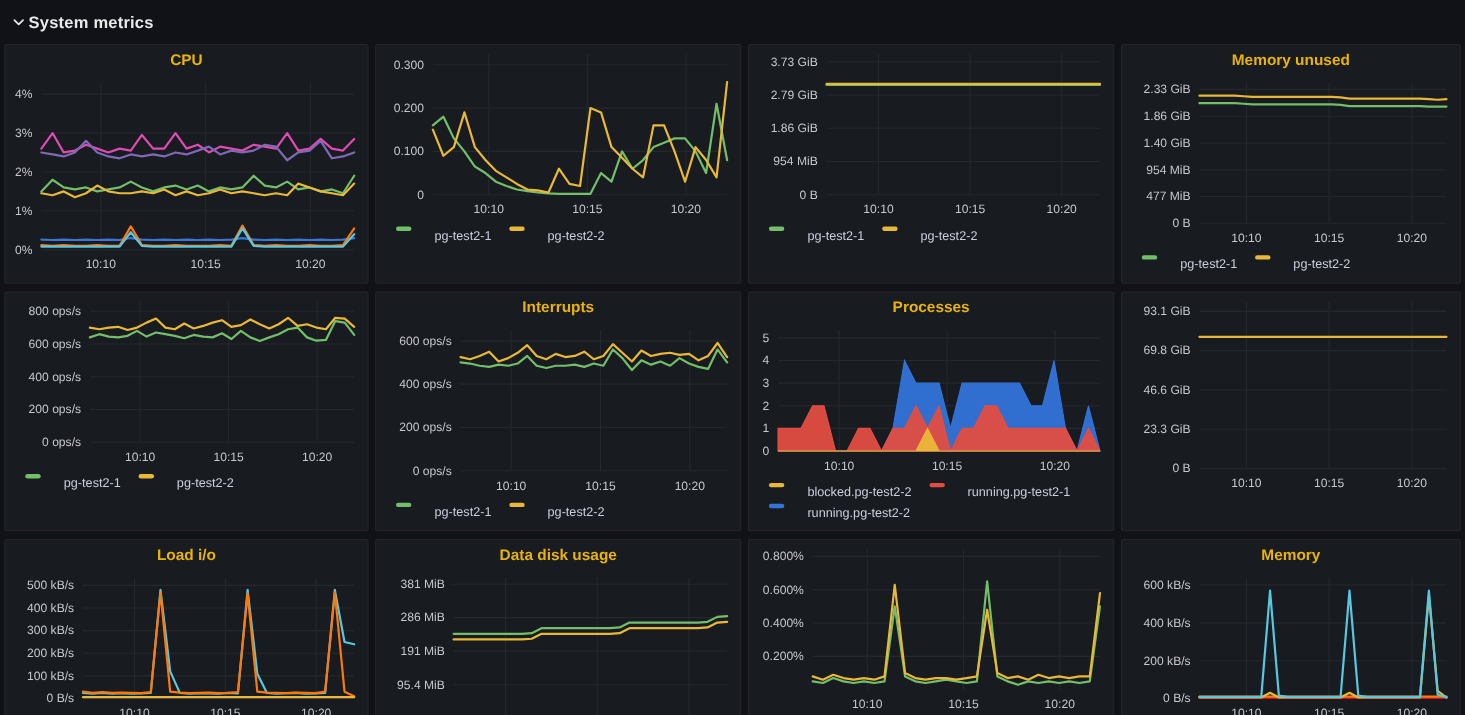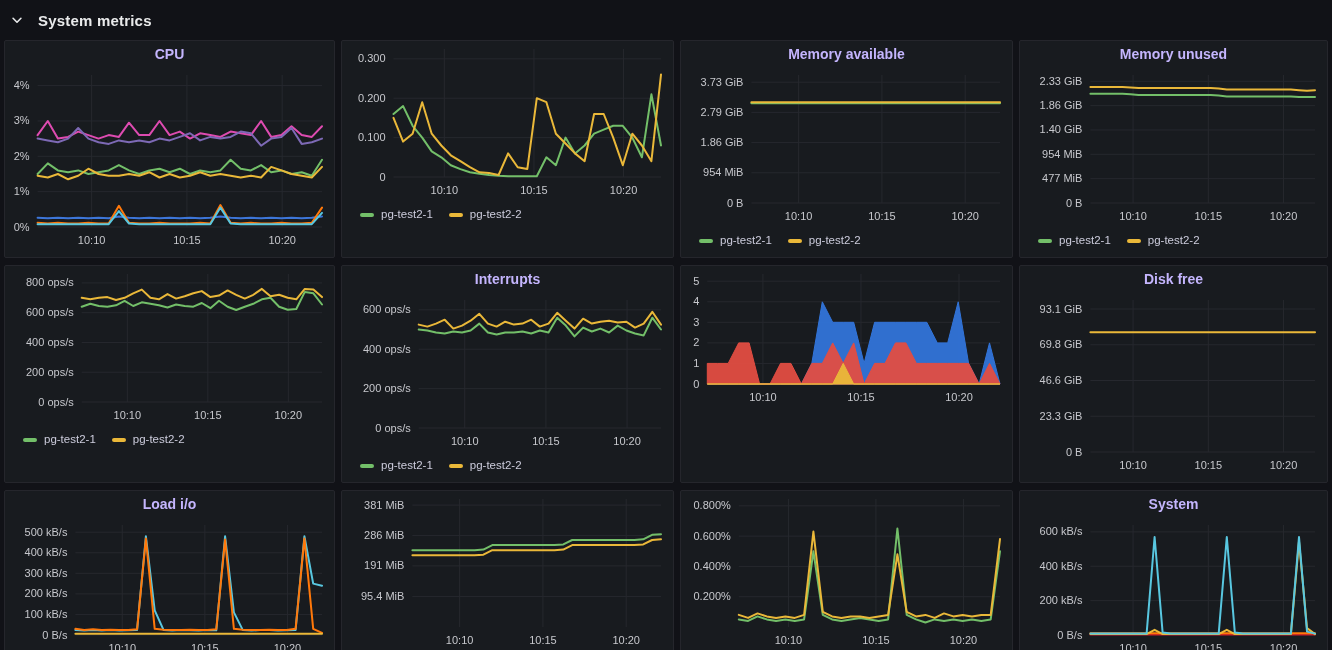--- a/index.html
+++ b/index.html
@@ -1,31 +1,31 @@
 <!DOCTYPE html>
 <html><head>
 <meta charset="utf-8">
 <style>
   html,body{margin:0;padding:0;background:#111217;}
   body{width:1332px;height:650px;overflow:hidden;font-family:"Liberation Sans",sans-serif;
        -webkit-font-smoothing:antialiased;}
   .page{width:1332px;height:650px;position:relative;}
-  .section-header{height:40px;display:flex;align-items:center;padding-left:10px;gap:14px;cursor:pointer;}
+  .section-header{height:40px;display:flex;align-items:center;padding-left:10px;gap:2px;cursor:pointer;}
   .section-header .chev{width:14px;height:14px;flex:0 0 auto;}
   .section-title{color:#e9eaeb;font-size:15px;font-weight:bold;letter-spacing:.2px;}
   .grid{display:grid;grid-template-columns:331px 333px 333px 309px;grid-auto-rows:218px;
         gap:7px 6px;padding:0 4px;}
   .panel{background:#181b1f;border:1px solid #25262c;border-radius:2px;box-sizing:border-box;
          overflow:hidden;display:flex;flex-direction:column;}
-  .panel-title{height:26px;line-height:26px;text-align:center;color:#c4b5fd;font-size:14px;
+  .panel-title{height:26px;line-height:26px;text-align:center;color:#eab308;font-size:14px;
                font-weight:bold;cursor:pointer;flex:0 0 auto;}
   .chart{flex:0 0 auto;}
   .legend{flex:0 0 auto;display:flex;flex-wrap:wrap;align-items:center;
           padding:2px 8px 0 18px;column-gap:16px;row-gap:0;line-height:19px;}
-  .legend-item{display:inline-flex;align-items:center;gap:7px;cursor:pointer;}
+  .legend-item{display:inline-flex;gap:21px;cursor:pointer;}
   .legend-swatch{display:inline-block;width:14px;height:4px;border-radius:2px;}
   .legend-label{color:#ccccdc;font-size:11.5px;}
   svg text{font-family:"Liberation Sans",sans-serif;font-size:11px;fill:#c7c8cd;}
 </style>
 </head>
 <body>
 
 <div class="page">
   <div class="section-header">
     <svg class="chev" viewBox="0 0 16 16">
@@ -89,21 +89,20 @@
             <span class="legend-label">pg-test2-1</span>
           </span>
           <span class="legend-item">
             <span class="legend-swatch" style="background: rgb(234, 184, 57);"></span>
             <span class="legend-label">pg-test2-2</span>
           </span>
         </div>
   </div>
 
   <div class="panel">
-    <div class="panel-title">Memory available</div>
     <div class="chart"><svg width="331" height="158">
             <line x1="70.4" y1="136" x2="319" y2="136" stroke="#26282e" stroke-width="1"></line>
             <text x="62.400000000000006" y="139.5" text-anchor="end">0 B</text>
             <line x1="70.4" y1="105.79848101265823" x2="319" y2="105.79848101265823" stroke="#26282e" stroke-width="1"></line>
             <text x="62.400000000000006" y="109.29848101265823" text-anchor="end">954 MiB</text>
             <line x1="70.4" y1="75.59696202531646" x2="319" y2="75.59696202531646" stroke="#26282e" stroke-width="1"></line>
             <text x="62.400000000000006" y="79.09696202531646" text-anchor="end">1.86 GiB</text>
             <line x1="70.4" y1="45.39544303797469" x2="319" y2="45.39544303797469" stroke="#26282e" stroke-width="1"></line>
             <text x="62.400000000000006" y="48.89544303797469" text-anchor="end">2.79 GiB</text>
             <line x1="70.4" y1="15.193924050632916" x2="319" y2="15.193924050632916" stroke="#26282e" stroke-width="1"></line>
@@ -224,20 +223,21 @@
             <span class="legend-label">pg-test2-1</span>
           </span>
           <span class="legend-item">
             <span class="legend-swatch" style="background: rgb(234, 184, 57);"></span>
             <span class="legend-label">pg-test2-2</span>
           </span>
         </div>
   </div>
 
   <div class="panel">
+    <div class="panel-title">Processes</div>
     <div class="chart"><svg width="331" height="140">
             <line x1="26.3" y1="118" x2="319" y2="118" stroke="#26282e" stroke-width="1"></line>
             <text x="18.3" y="121.5" text-anchor="end">0</text>
             <line x1="26.3" y1="97.43925233644859" x2="319" y2="97.43925233644859" stroke="#26282e" stroke-width="1"></line>
             <text x="18.3" y="100.93925233644859" text-anchor="end">1</text>
             <line x1="26.3" y1="76.8785046728972" x2="319" y2="76.8785046728972" stroke="#26282e" stroke-width="1"></line>
             <text x="18.3" y="80.3785046728972" text-anchor="end">2</text>
             <line x1="26.3" y1="56.31775700934579" x2="319" y2="56.31775700934579" stroke="#26282e" stroke-width="1"></line>
             <text x="18.3" y="59.81775700934579" text-anchor="end">3</text>
             <line x1="26.3" y1="35.75700934579439" x2="319" y2="35.75700934579439" stroke="#26282e" stroke-width="1"></line>
@@ -247,24 +247,37 @@
             <line x1="81.913" y1="8" x2="81.913" y2="118" stroke="#26282e" stroke-width="1"></line>
             <text x="81.913" y="135" text-anchor="middle">10:10</text>
             <line x1="179.9675" y1="8" x2="179.9675" y2="118" stroke="#26282e" stroke-width="1"></line>
             <text x="179.9675" y="135" text-anchor="middle">10:15</text>
             <line x1="278.022" y1="8" x2="278.022" y2="118" stroke="#26282e" stroke-width="1"></line>
             <text x="278.022" y="135" text-anchor="middle">10:20</text>
             <path d="M26.3,118.0 L26.3,118.0 L36.8,118.0 L47.2,118.0 L57.7,118.0 L68.1,118.0 L78.6,118.0 L89.0,118.0 L99.5,118.0 L109.9,118.0 L120.4,118.0 L130.8,97.4 L141.3,35.8 L151.7,56.3 L162.2,56.3 L172.7,56.3 L183.1,97.4 L193.6,56.3 L204.0,56.3 L214.5,56.3 L224.9,56.3 L235.4,56.3 L245.8,56.3 L256.3,76.9 L266.7,76.9 L277.2,35.8 L287.6,97.4 L298.1,118.0 L308.5,76.9 L319.0,118.0 L319.0,118.0 Z" fill="#3274D9" fill-opacity="0.95" stroke="#3274D9" stroke-width="1"></path>
             <path d="M26.3,118.0 L26.3,97.4 L36.8,97.4 L47.2,97.4 L57.7,76.9 L68.1,76.9 L78.6,118.0 L89.0,118.0 L99.5,97.4 L109.9,97.4 L120.4,118.0 L130.8,97.4 L141.3,97.4 L151.7,76.9 L162.2,97.4 L172.7,76.9 L183.1,118.0 L193.6,97.4 L204.0,97.4 L214.5,76.9 L224.9,76.9 L235.4,97.4 L245.8,97.4 L256.3,97.4 L266.7,97.4 L277.2,97.4 L287.6,97.4 L298.1,118.0 L308.5,97.4 L319.0,118.0 L319.0,118.0 Z" fill="#E24D42" fill-opacity="0.95" stroke="#E24D42" stroke-width="1"></path>
             <path d="M26.3,118.0 L26.3,118.0 L36.8,118.0 L47.2,118.0 L57.7,118.0 L68.1,118.0 L78.6,118.0 L89.0,118.0 L99.5,118.0 L109.9,118.0 L120.4,118.0 L130.8,118.0 L141.3,118.0 L151.7,118.0 L162.2,97.4 L172.7,118.0 L183.1,118.0 L193.6,118.0 L204.0,118.0 L214.5,118.0 L224.9,118.0 L235.4,118.0 L245.8,118.0 L256.3,118.0 L266.7,118.0 L277.2,118.0 L287.6,118.0 L298.1,118.0 L308.5,118.0 L319.0,118.0 L319.0,118.0 Z" fill="#EAB839" fill-opacity="0.95" stroke="#EAB839" stroke-width="1"></path>
           </svg></div>
-  </div>
-
-  <div class="panel">
-    <div class="panel-title">Disk free</div>
+    <div class="legend">
+          <span class="legend-item">
+            <span class="legend-swatch" style="background: rgb(234, 184, 57);"></span>
+            <span class="legend-label">blocked.pg-test2-2</span>
+          </span>
+          <span class="legend-item">
+            <span class="legend-swatch" style="background: rgb(226, 77, 66);"></span>
+            <span class="legend-label">running.pg-test2-1</span>
+          </span>
+          <span class="legend-item">
+            <span class="legend-swatch" style="background: rgb(50, 116, 217);"></span>
+            <span class="legend-label">running.pg-test2-2</span>
+          </span>
+        </div>
+  </div>
+
+  <div class="panel">
     <div class="chart"><svg width="307" height="182">
             <line x1="70.4" y1="160" x2="295" y2="160" stroke="#26282e" stroke-width="1"></line>
             <text x="62.400000000000006" y="163.5" text-anchor="end">0 B</text>
             <line x1="70.4" y1="124.25696969696969" x2="295" y2="124.25696969696969" stroke="#26282e" stroke-width="1"></line>
             <text x="62.400000000000006" y="127.75696969696969" text-anchor="end">23.3 GiB</text>
             <line x1="70.4" y1="88.5139393939394" x2="295" y2="88.5139393939394" stroke="#26282e" stroke-width="1"></line>
             <text x="62.400000000000006" y="92.0139393939394" text-anchor="end">46.6 GiB</text>
             <line x1="70.4" y1="52.770909090909086" x2="295" y2="52.770909090909086" stroke="#26282e" stroke-width="1"></line>
             <text x="62.400000000000006" y="56.270909090909086" text-anchor="end">69.8 GiB</text>
             <line x1="70.4" y1="17.02787878787879" x2="295" y2="17.02787878787879" stroke="#26282e" stroke-width="1"></line>
@@ -302,20 +315,21 @@
             <line x1="282.476" y1="8" x2="282.476" y2="118" stroke="#26282e" stroke-width="1"></line>
             <text x="282.476" y="135" text-anchor="middle">10:20</text>
             <path d="M70.4,112.9 L79.2,113.5 L88.0,112.9 L96.8,113.5 L105.6,113.1 L114.4,113.5 L123.2,113.3 L132.1,112.9 L140.9,19.3 L149.7,93.3 L158.5,112.9 L167.3,113.5 L176.1,113.1 L184.9,113.3 L193.7,113.5 L202.5,112.9 L211.3,113.3 L220.1,19.3 L228.9,95.4 L237.7,112.9 L246.5,113.5 L255.4,113.1 L264.2,112.9 L273.0,113.5 L281.8,113.3 L290.6,112.9 L299.4,19.3 L308.2,66.6 L317.0,68.7" fill="none" stroke="#58C7E0" stroke-width="2" stroke-linejoin="round" stroke-linecap="round"></path>
             <path d="M70.4,111.8 L79.2,112.9 L88.0,112.2 L96.8,112.9 L105.6,112.7 L114.4,112.9 L123.2,113.1 L132.1,112.2 L140.9,21.4 L149.7,111.8 L158.5,112.7 L167.3,113.1 L176.1,112.9 L184.9,112.7 L193.7,113.1 L202.5,112.9 L211.3,112.2 L220.1,22.4 L228.9,111.8 L237.7,112.7 L246.5,112.9 L255.4,113.1 L264.2,112.7 L273.0,112.9 L281.8,113.1 L290.6,111.8 L299.4,21.4 L308.2,111.8 L317.0,115.9" fill="none" stroke="#FF780A" stroke-width="2" stroke-linejoin="round" stroke-linecap="round"></path>
             <path d="M70.4,116.8 L79.2,116.8 L88.0,116.8 L96.8,116.8 L105.6,116.8 L114.4,116.8 L123.2,116.8 L132.1,116.8 L140.9,116.8 L149.7,116.8 L158.5,116.8 L167.3,116.8 L176.1,116.8 L184.9,116.8 L193.7,116.8 L202.5,116.8 L211.3,116.8 L220.1,116.8 L228.9,116.8 L237.7,116.8 L246.5,116.8 L255.4,116.8 L264.2,116.8 L273.0,116.8 L281.8,116.8 L290.6,116.8 L299.4,116.8 L308.2,116.8 L317.0,116.8" fill="none" stroke="#EAB839" stroke-width="2" stroke-linejoin="round" stroke-linecap="round"></path>
           </svg></div>
 
   </div>
 
   <div class="panel">
+    <div class="panel-title">Data disk usage</div>
     <div class="chart"><svg width="331" height="158">
             <line x1="70.4" y1="105.472" x2="319" y2="105.472" stroke="#26282e" stroke-width="1"></line>
             <text x="62.400000000000006" y="108.972" text-anchor="end">95.4 MiB</text>
             <line x1="70.4" y1="74.88" x2="319" y2="74.88" stroke="#26282e" stroke-width="1"></line>
             <text x="62.400000000000006" y="78.38" text-anchor="end">191 MiB</text>
             <line x1="70.4" y1="44.480000000000004" x2="319" y2="44.480000000000004" stroke="#26282e" stroke-width="1"></line>
             <text x="62.400000000000006" y="47.980000000000004" text-anchor="end">286 MiB</text>
             <line x1="70.4" y1="14.079999999999998" x2="319" y2="14.079999999999998" stroke="#26282e" stroke-width="1"></line>
             <text x="62.400000000000006" y="17.58" text-anchor="end">381 MiB</text>
             <line x1="117.63400000000001" y1="8" x2="117.63400000000001" y2="136" stroke="#26282e" stroke-width="1"></line>
@@ -346,21 +360,21 @@
             <text x="194.93" y="153" text-anchor="middle">10:15</text>
             <line x1="282.43199999999996" y1="8" x2="282.43199999999996" y2="136" stroke="#26282e" stroke-width="1"></line>
             <text x="282.43199999999996" y="153" text-anchor="middle">10:20</text>
             <path d="M57.8,128.4 L67.1,129.9 L76.5,125.4 L85.8,128.4 L95.1,129.9 L104.4,128.4 L113.8,129.9 L123.1,128.4 L132.4,60.3 L141.8,123.9 L151.1,128.4 L160.4,129.9 L169.7,128.4 L179.1,126.9 L188.4,128.4 L197.7,129.9 L207.1,128.4 L216.4,37.5 L225.7,123.9 L235.0,128.4 L244.4,131.5 L253.7,128.4 L263.0,129.9 L272.4,128.4 L281.7,129.9 L291.0,128.4 L300.3,129.9 L309.7,128.4 L319.0,60.3" fill="none" stroke="#73BF69" stroke-width="2" stroke-linejoin="round" stroke-linecap="round"></path>
             <path d="M57.8,123.9 L67.1,126.9 L76.5,122.4 L85.8,125.4 L95.1,126.9 L104.4,125.4 L113.8,126.9 L123.1,123.9 L132.4,40.6 L141.8,120.9 L151.1,125.4 L160.4,126.9 L169.7,125.4 L179.1,125.4 L188.4,126.9 L197.7,125.4 L207.1,123.9 L216.4,63.3 L225.7,120.9 L235.0,125.4 L244.4,123.9 L253.7,126.9 L263.0,122.4 L272.4,125.4 L281.7,123.9 L291.0,125.4 L300.3,123.9 L309.7,123.9 L319.0,48.1" fill="none" stroke="#EAB839" stroke-width="2" stroke-linejoin="round" stroke-linecap="round"></path>
           </svg></div>
 
   </div>
 
   <div class="panel">
-    <div class="panel-title">System</div>
+    <div class="panel-title">Memory</div>
     <div class="chart"><svg width="307" height="140">
             <line x1="70.4" y1="118" x2="295" y2="118" stroke="#26282e" stroke-width="1"></line>
             <text x="62.400000000000006" y="121.5" text-anchor="end">0 B/s</text>
             <line x1="70.4" y1="83.625" x2="295" y2="83.625" stroke="#26282e" stroke-width="1"></line>
             <text x="62.400000000000006" y="87.125" text-anchor="end">200 kB/s</text>
             <line x1="70.4" y1="49.25" x2="295" y2="49.25" stroke="#26282e" stroke-width="1"></line>
             <text x="62.400000000000006" y="52.75" text-anchor="end">400 kB/s</text>
             <line x1="70.4" y1="14.875" x2="295" y2="14.875" stroke="#26282e" stroke-width="1"></line>
             <text x="62.400000000000006" y="18.375" text-anchor="end">600 kB/s</text>
             <line x1="113.07400000000001" y1="8" x2="113.07400000000001" y2="118" stroke="#26282e" stroke-width="1"></line>

